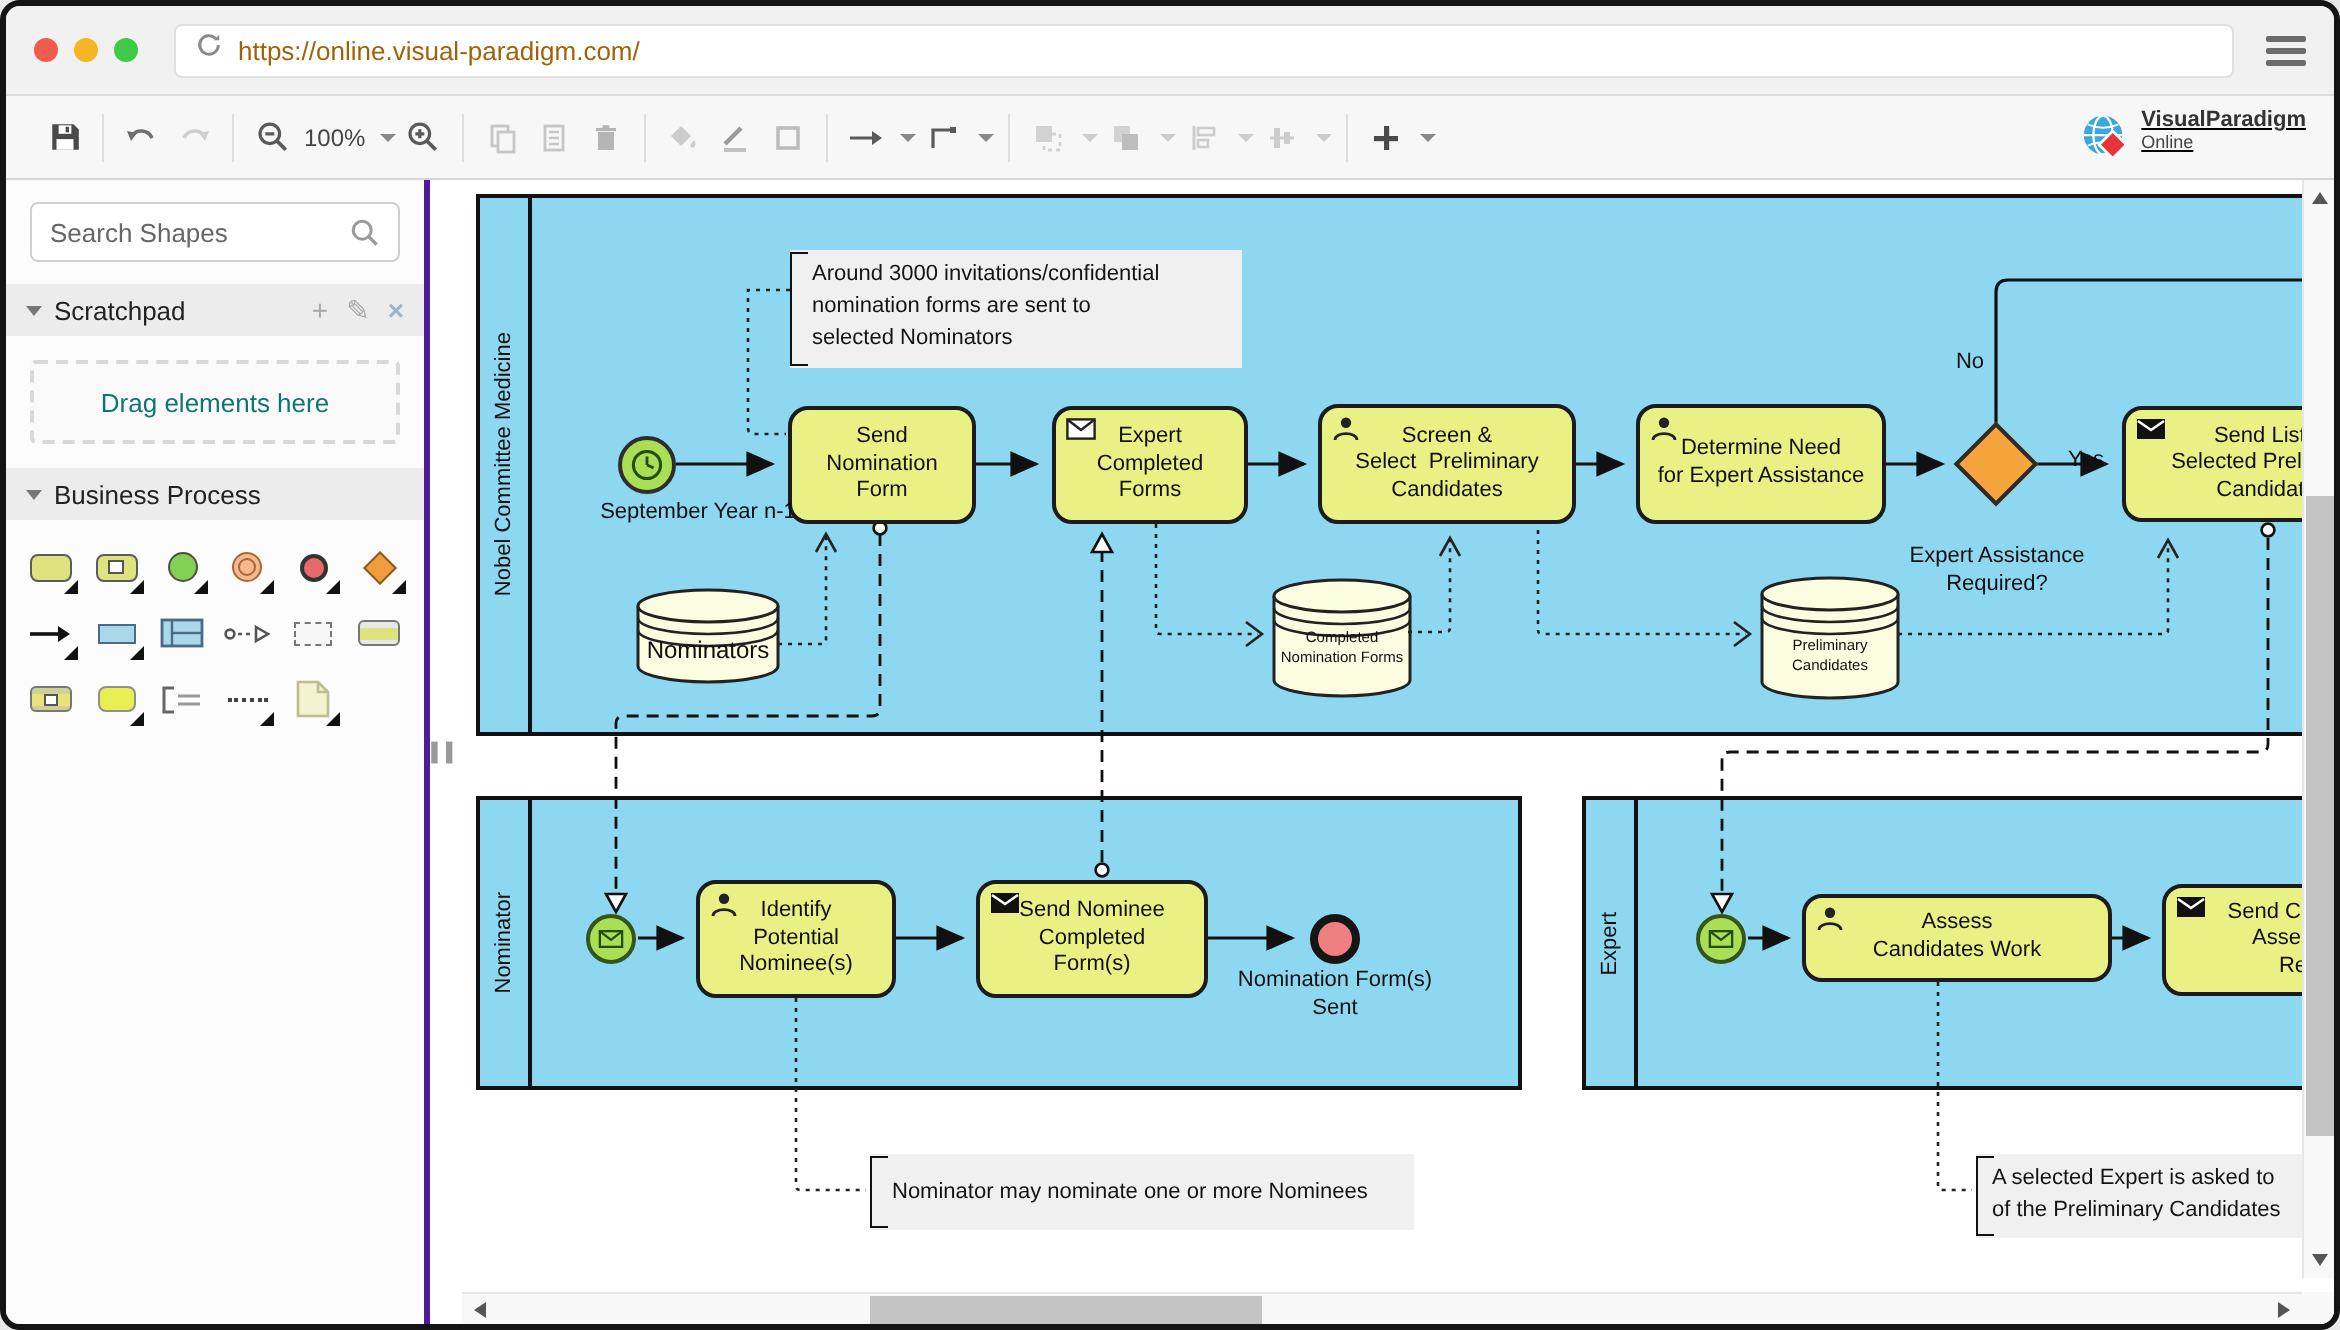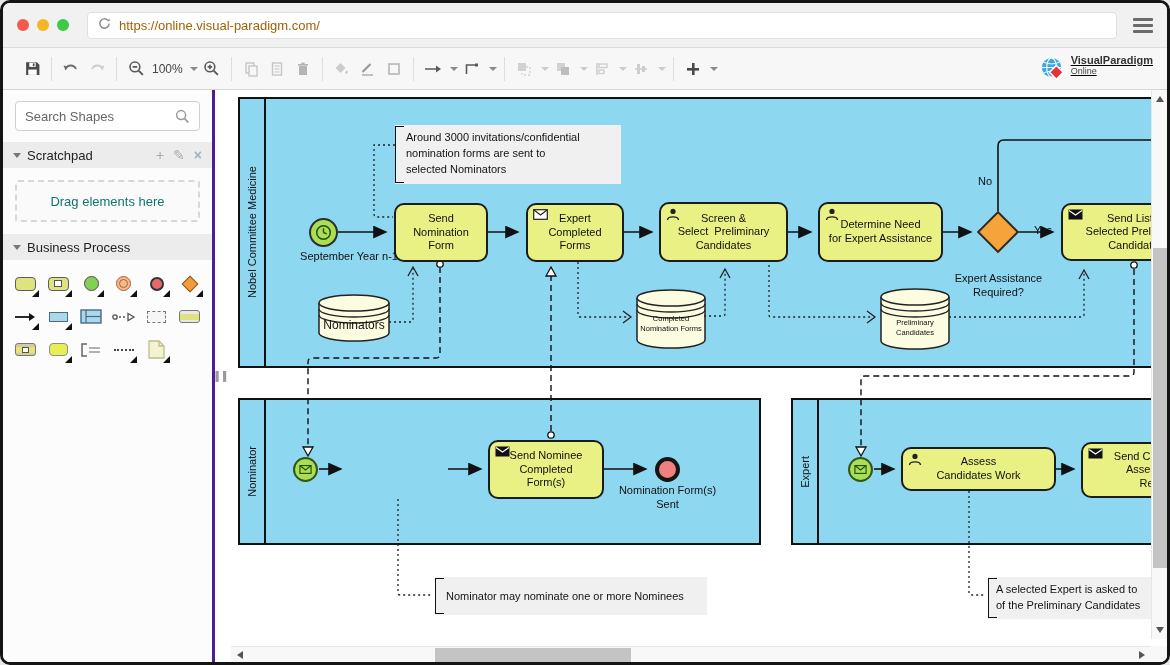--- a/index.html
+++ b/index.html
@@ -534,20 +534,29 @@
       <div class="task" style="left:830px;top:113px;width:150px;height:58px;">
         <svg class="ticon" width="15" height="11" viewBox="0 0 15 11">
             <rect x="0.5" y="0.5" width="14" height="10" fill="#111"></rect>
             <path d="M1,1.5 L7.5,6 L14,1.5" fill="none" stroke="#fff" stroke-width="1.3"></path>
           </svg>
         <span class="tl">Send List of</span>
         <span class="tl">Selected Preliminary</span>
         <span class="tl">Candidates</span>
       </div>
 
+      <div class="task" style="left:117px;top:350px;width:100px;height:59px;">
+        <svg class="ticon" width="14" height="13" viewBox="0 0 14 13">
+            <circle cx="7" cy="3.4" r="2.6" fill="#222"></circle>
+            <path d="M1.5,12 C1.5,7.8 12.5,7.8 12.5,12" fill="none" stroke="#222" stroke-width="1.4"></path>
+          </svg>
+        <span class="tl">Identify</span>
+        <span class="tl">Potential</span>
+        <span class="tl">Nominee(s)</span>
+      </div>
       <div class="task" style="left:257px;top:350px;width:116px;height:59px;">
         <svg class="ticon" width="15" height="11" viewBox="0 0 15 11">
             <rect x="0.5" y="0.5" width="14" height="10" fill="#111"></rect>
             <path d="M1,1.5 L7.5,6 L14,1.5" fill="none" stroke="#fff" stroke-width="1.3"></path>
           </svg>
         <span class="tl">Send Nominee</span>
         <span class="tl">Completed</span>
         <span class="tl">Form(s)</span>
       </div>
 

